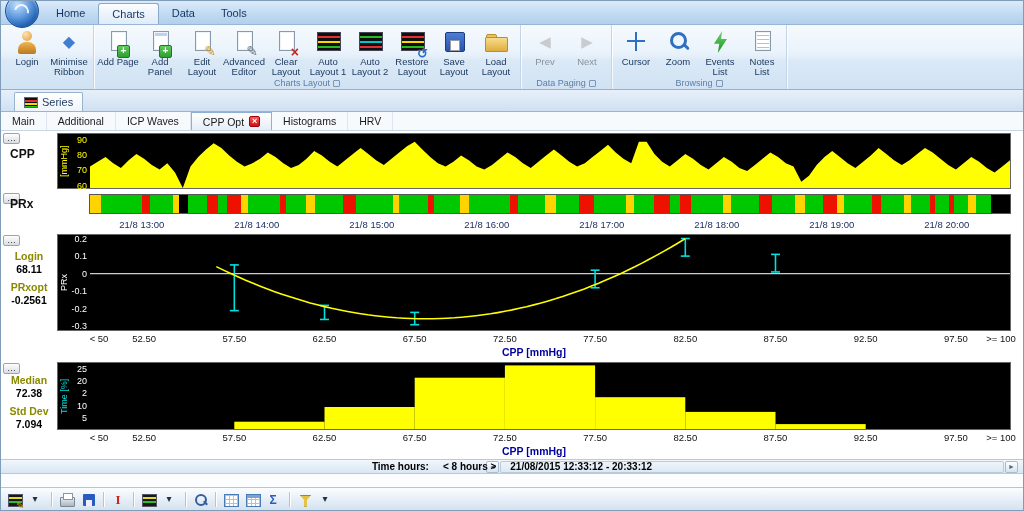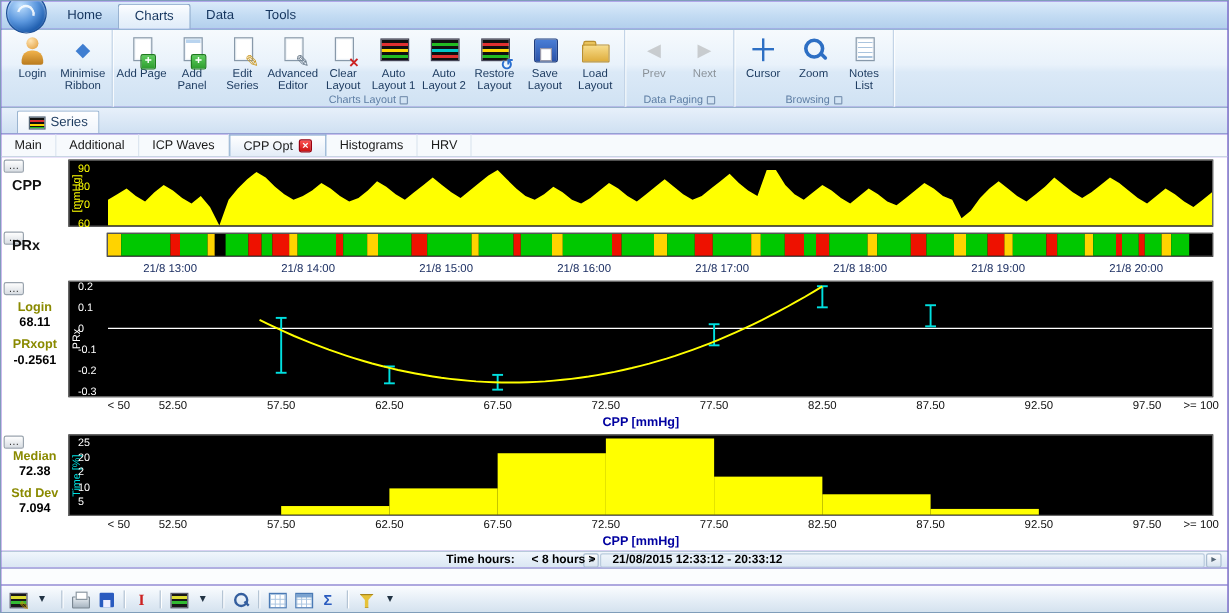--- a/index.html
+++ b/index.html
@@ -1,18 +1,18 @@
 <!DOCTYPE html>
 <html><head>
 <meta charset="utf-8">
 <style>
 *{box-sizing:border-box;margin:0;padding:0}
 html,body{width:1024px;height:511px;overflow:hidden}
 body{font-family:"Liberation Sans",sans-serif;background:#fff}
-.win{width:1024px;height:511px;position:relative;background:#6d28d9;border:1px solid #7f9db9;overflow:hidden}
+.win{width:1024px;height:511px;position:relative;background:#0c4a6e;border:1px solid #7f9db9;overflow:hidden}
 
 
 .titlebar{height:24px;background:linear-gradient(#dcebfa,#c4dcf3 50%,#b2cfec);position:relative;border-bottom:1px solid #98b5d6}
 .orb{position:absolute;left:4px;top:-7px;width:34px;height:34px;border-radius:50%;background:radial-gradient(circle at 35% 30%,#bfe0ff,#5a96dd 45%,#1d5cad 75%,#123f7a);border:1px solid #1c4f96;box-shadow:inset 0 1px 2px rgba(255,255,255,.6)}
 .orb-swirl{position:absolute;left:8px;top:9px;width:15px;height:15px;border:2px solid rgba(255,255,255,.85);border-radius:50%;border-left-color:transparent;border-bottom-color:transparent;transform:rotate(-30deg)}
 .rtabs{position:absolute;left:42px;bottom:0;display:flex}
 .rtab{padding:4px 13px 4px;font-size:11px;color:#15355e}
 .rtab.active{background:linear-gradient(#fdfeff,#eef5fc 40%,#dfecf9);border:1px solid #8ca8c8;border-bottom:none;border-radius:3px 3px 0 0}
 
 
@@ -73,21 +73,21 @@
 #timeaxis{height:16px;position:relative;font-size:9.5px;color:#1c2f63}
 #panel-cppopt{height:128px}
 #panel-hist{height:98px}
 .more-btn{position:absolute;left:2px;top:2px;width:17px;height:11px;font-size:9px;line-height:5px;text-align:center;color:#333;background:linear-gradient(#fefefe,#d8dde3);border:1px solid #9aa4ae;border-radius:2px;padding:0}
 .plabel{position:absolute;left:9px;font-weight:bold;font-size:12px;color:#111}
 .pstat{position:absolute;left:0;width:56px;text-align:center;font-size:10.5px;font-weight:bold;color:#000}
 .pstat.olive{color:#8a8a00}
 .plot{position:absolute;left:56px;width:954px;background:#000;border:1px solid #666}
 .plot svg{position:absolute;left:32px;top:0}
 .vlab{position:absolute;left:0;top:0;height:100%;width:11px;display:flex;align-items:center;justify-content:center;writing-mode:vertical-rl;transform:rotate(180deg);font-size:9px}
-.ytick{position:absolute;left:7px;width:22px;font-size:9px}
+.ytick{position:absolute;left:7px;width:22px;text-align:right;font-size:9px}
 .c-yellow{color:#ffff00}.c-white{color:#fff}.c-cyan{color:#00e0e0}
 .band{position:absolute;left:88px;width:922px;top:3px;height:20px;border:1px solid #555;display:flex;background:#000}
 .bseg{height:100%}
 .ttick{position:absolute;top:2px;transform:translateX(-50%);white-space:nowrap}
 .xtickrow{position:absolute;left:0;right:0;height:13px;font-size:9.5px;color:#111}
 .xtick{position:absolute;transform:translateX(-50%);top:0;white-space:nowrap}
 .xlabel{position:absolute;left:56px;width:954px;text-align:center;font-size:10.5px;font-weight:bold;color:#0000a0}
 
 
 .statusbar{position:relative;height:15px;background:linear-gradient(#f0f6fc,#d9e6f3);border-top:1px solid #b7c9db;border-bottom:1px solid #b7c9db;font-size:10px;font-weight:bold;color:#000}
@@ -151,21 +151,21 @@
           <div class="rb">
             <div class="ico i-add-page"></div>
             <div class="rlab">Add Page</div>
           </div>
           <div class="rb">
             <div class="ico i-add-panel"></div>
             <div class="rlab">Add Panel</div>
           </div>
           <div class="rb">
             <div class="ico i-edit"></div>
-            <div class="rlab">Edit Series</div>
+            <div class="rlab">Edit Layout</div>
           </div>
           <div class="rb">
             <div class="ico i-advanced"></div>
             <div class="rlab">Advanced Editor</div>
           </div>
           <div class="rb">
             <div class="ico i-clear"></div>
             <div class="rlab">Clear Layout</div>
           </div>
           <div class="rb">
@@ -212,20 +212,24 @@
       </div>
       <div class="rgroup">
         <div class="rrow">
           <div class="rb">
             <div class="ico i-cursor"></div>
             <div class="rlab">Cursor</div>
           </div>
           <div class="rb">
             <div class="ico i-zoom"></div>
             <div class="rlab">Zoom</div>
+          </div>
+          <div class="rb">
+            <div class="ico i-events"></div>
+            <div class="rlab">Events List</div>
           </div>
           <div class="rb">
             <div class="ico i-notes"></div>
             <div class="rlab">Notes List</div>
           </div>
         </div>
         <div class="glabel">
           <span>Browsing</span>
           <span class="launcher"></span>
         </div>

